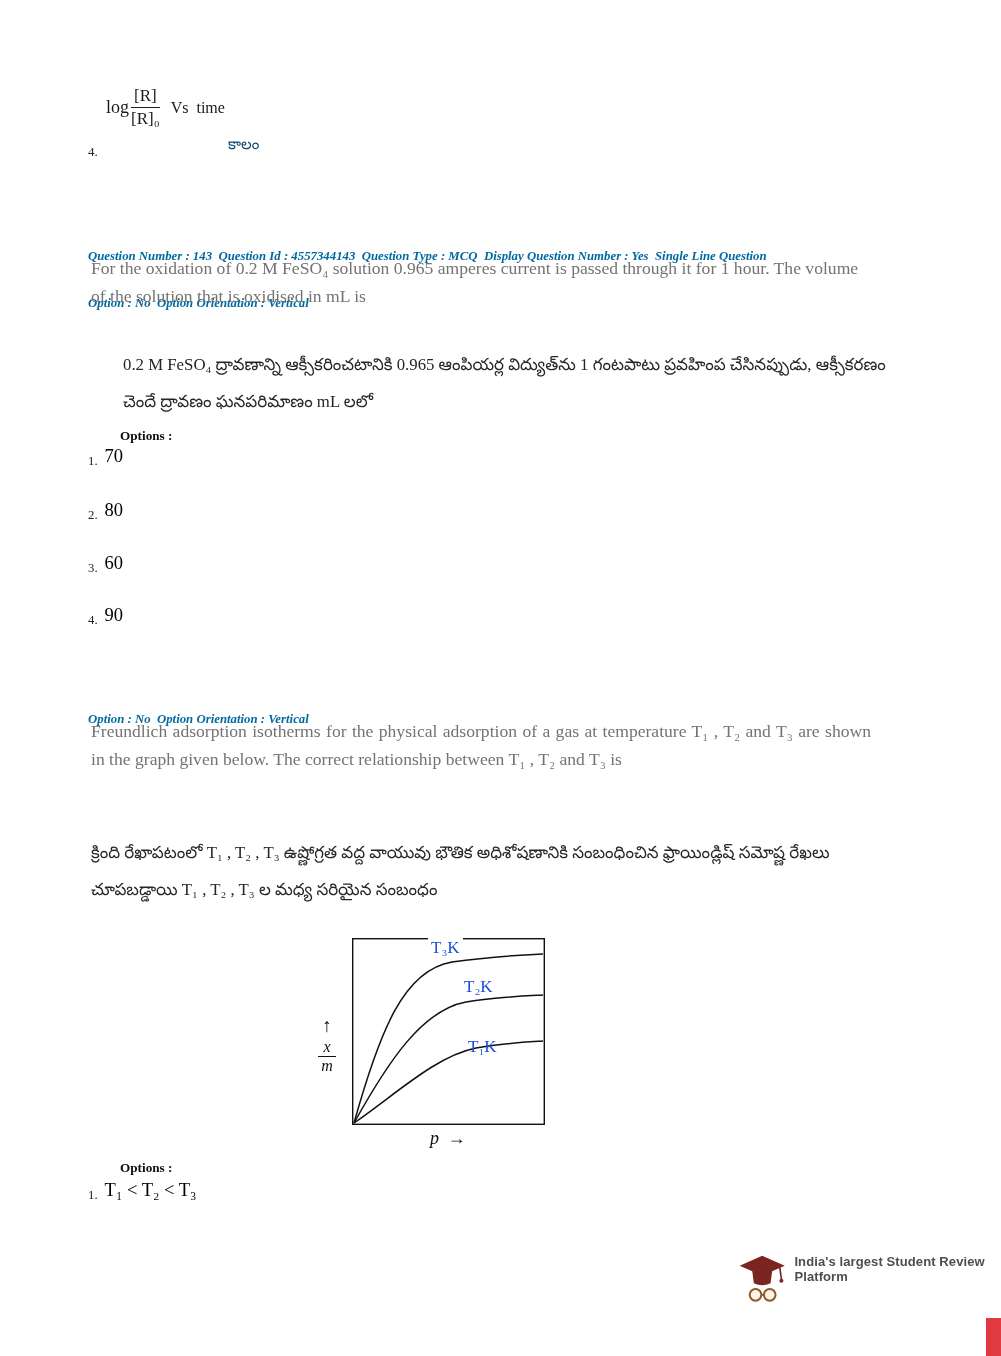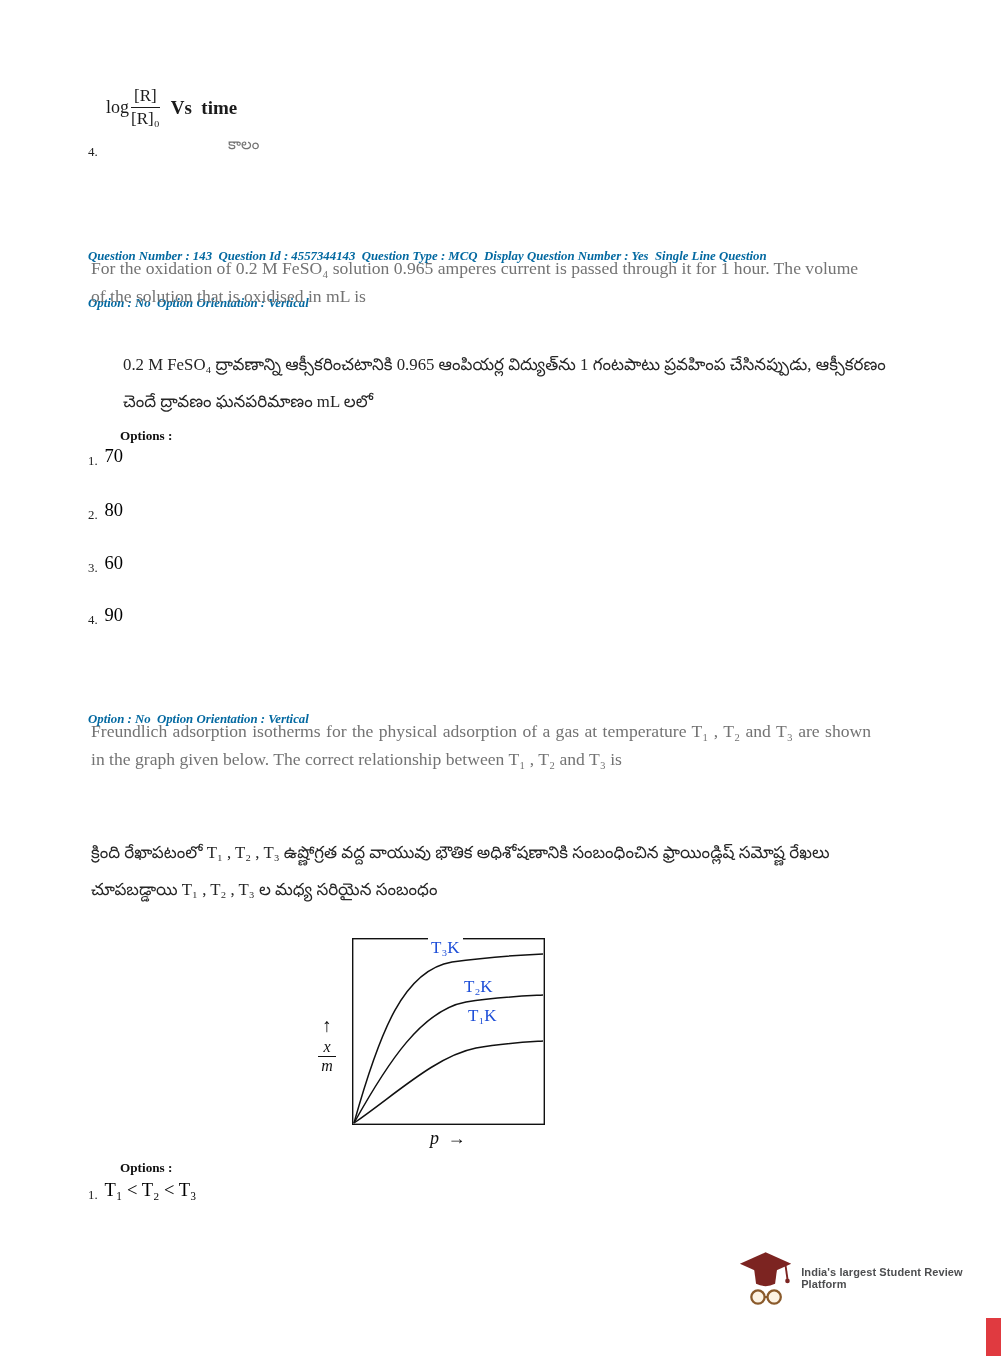--- a/index.html
+++ b/index.html
@@ -11,23 +11,23 @@
     position:relative;
     overflow:hidden;
   }
   .abs { position:absolute; }
 
   
   .expr-row { display:flex; align-items:center; font-size:18px; }
   .frac { display:inline-flex; flex-direction:column; align-items:center; font-size:17px; line-height:20px; margin:0 2px; }
   .frac .frac-top { border-bottom:1.3px solid #1b1b1b; padding:0 3px 1px; }
   .frac .frac-bottom { padding-top:1px; }
-  .vs-label { margin-left:9px; font-size:19px; white-space:pre;font-weight:bold; }
+  .vs-label { margin-left:9px; font-size:16px; white-space:pre; }
   .small-num { font-size:13px; color:#222; }
-  .telugu-inline { font-size:15px; color:#737373; }
+  .telugu-inline { font-size:15px; color:#0c4a6e; }
 
   
   .meta { font-weight:bold; font-size:12.8px; line-height:15.6px; color:#0369a1; white-space:pre-wrap;font-style:italic; }
 
   
   .qtext { font-size:17.6px; line-height:27.5px; color:#737373; }
   .justified { text-align:justify; }
   .telugu { font-size:16.8px; line-height:37px; color:#262626; }
 
   .options-label { font-weight:bold; font-size:13.2px; color:#0f0f0f;margin-left:32px; }
@@ -43,21 +43,21 @@
   .graph-ylabel .yfrac { display:inline-flex; flex-direction:column; align-items:center; font-style:italic; font-size:16px; line-height:17px; margin-top:2px; }
   .graph-ylabel .yfrac .t { border-bottom:1.2px solid #111; padding:0 5px 1px; }
   .graph-xlabel { font-style:italic; font-size:18px; color:#111; letter-spacing:2px; }
 
   
   .brand-row { display:flex; align-items:flex-start; }
   .brand-textcol { margin-left:8px; }
   .brand-line { display:flex; align-items:flex-start; }
   .brand-name { font-family:"Liberation Sans", sans-serif; font-size:28px; font-weight:500; color:#696a6d; letter-spacing:-0.5px; line-height:30px; }
   .brand-com { font-family:"Liberation Sans", sans-serif; font-size:7.5px; color:#808184; writing-mode:vertical-rl; line-height:8px; margin-left:2px; margin-top:4px; }
-  .brand-tagline { font-family:"Liberation Sans", sans-serif; font-size:11px; font-weight:bold; color:#4d4e50; margin-top:18px; letter-spacing:0.1px; }
+  .brand-tagline { font-family:"Liberation Sans", sans-serif; font-size:13px; font-weight:bold; color:#4d4e50; margin-top:6px; letter-spacing:0.1px; }
 
   .red-bar { background:#e03a40; }
 </style>
 </head>
 <body>
 
 <div class="abs" style="left:88px; top:86px; width:260px; height:80px;">
   <div class="expr-row abs" style="left:18px; top:0;">
     <span>log</span>
     <span class="frac">
@@ -108,21 +108,21 @@
 
 <div class="abs graph-wrap" style="left:352px; top:938px; position:absolute;">
   <svg class="abs" style="left:0; top:0;" width="193" height="187" viewBox="0 0 193 187">
     <rect x="0.7" y="0.7" width="191.6" height="185.6" fill="none" stroke="#111" stroke-width="1.4"></rect>
     <path d="M 2 185 C 28 92, 52 32, 100 24 C 135 19, 168 17, 191 16" fill="none" stroke="#111" stroke-width="1.5"></path>
     <path d="M 2 185 C 36 124, 70 72, 114 64 C 144 59, 172 58, 191 57" fill="none" stroke="#111" stroke-width="1.5"></path>
     <path d="M 2 185 C 44 156, 84 118, 124 110 C 152 105, 175 104, 191 103" fill="none" stroke="#111" stroke-width="1.5"></path>
   </svg>
   <span class="abs graph-label" style="left:76px; top:0; background:#fff; padding:0 3px;">T₃K</span>
   <span class="abs graph-label" style="left:112px; top:39px;">T₂K</span>
-  <span class="abs graph-label" style="left:116px; top:68px;">T₁K</span>
+  <span class="abs graph-label" style="left:116px; top:99px;">T₁K</span>
   <div class="abs graph-ylabel" style="left:-42px; top:78px;">
     <span class="arrow">↑</span>
     <span class="yfrac">
       <span class="t">x</span>
       <span>m</span>
     </span>
   </div>
   <div class="abs graph-xlabel" style="left:78px; top:190px;">p →</div>
 </div>
 

